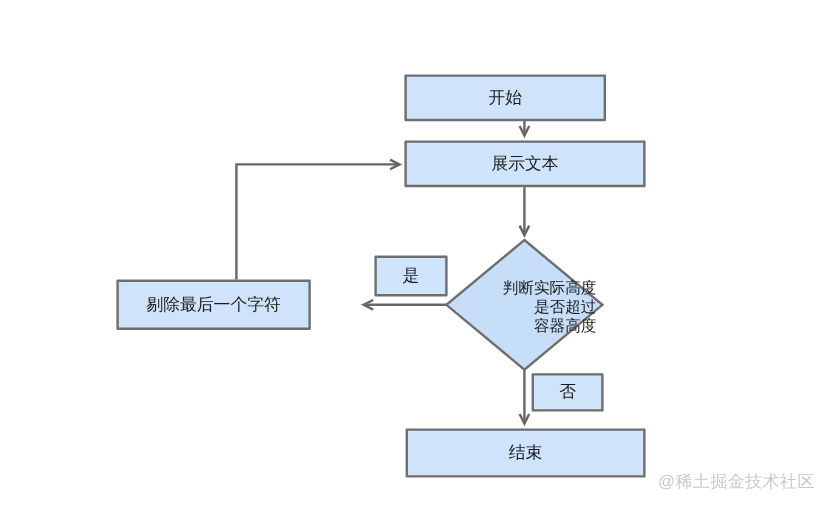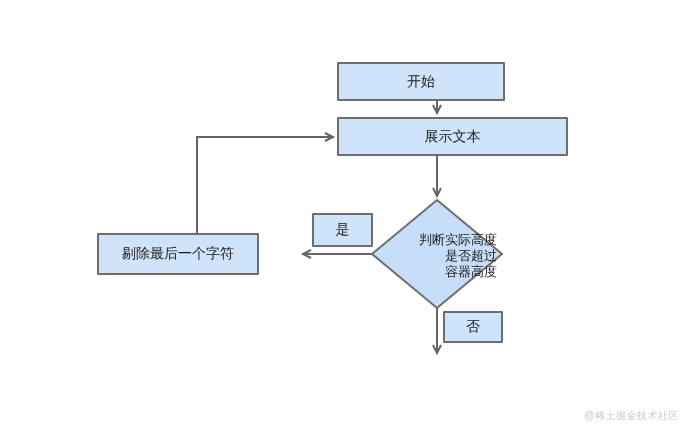--- a/index.html
+++ b/index.html
@@ -61,28 +61,28 @@
     left: 377px; top: 232px;
     width: 120px;
     text-align: right;
     font-size: 13px;
     line-height: 1.22;
     color: var(--text);
     white-space: pre-line;
   }
   .watermark {
     position: absolute;
-    right: 12px; bottom: 8px;
-    font-size: 10px;
+    right: 12px; bottom: 20px;
+    font-size: 14px;
     letter-spacing: 0.5px;
     color: var(--watermark);
   }
   
   .n-start   { left: 337px; top: 38px;  width: 168px; height: 39px; margin-top: 24px; }
-  .n-display { left: 337px; top: 117px; width: 231px; height: 39px; }
+  .n-display { left: 337px; top: 117px; width: 201px; height: 39px; }
   .n-remove  { left: 97px;  top: 233px; width: 162px; height: 42px; }
   .n-yes     { left: 312px; top: 213px; width: 61px;  height: 34px; }
   .n-no      { left: 443px; top: 311px; width: 60px;  height: 32px; }
   .n-end     { left: 338px; top: 357px; width: 200px; height: 41px; }
 </style>
 </head>
 <body>
 
 <div class="canvas">
 
@@ -123,16 +123,19 @@
   </div>
 
   <div class="node small n-yes">
     <span>是</span>
   </div>
 
   <div class="node small n-no">
     <span>否</span>
   </div>
 
+  <div class="node n-end">
+    <span>结束</span>
+  </div>
 
   <div class="watermark">@稀土掘金技术社区</div>
 
 </div>
 
 </body></html>

